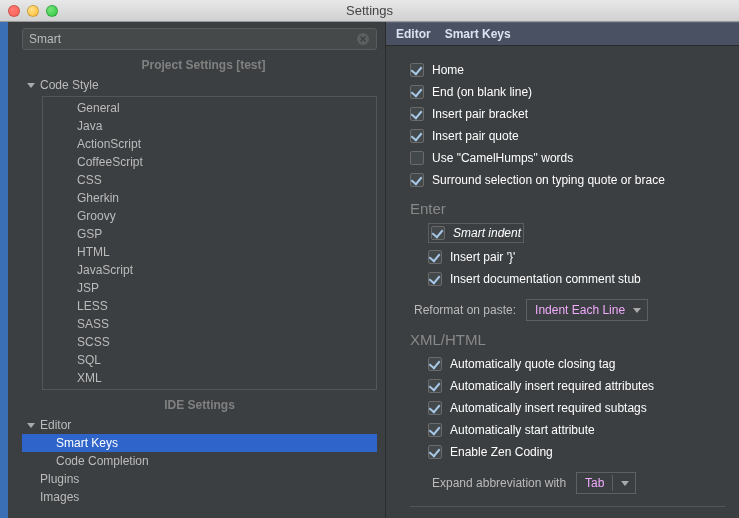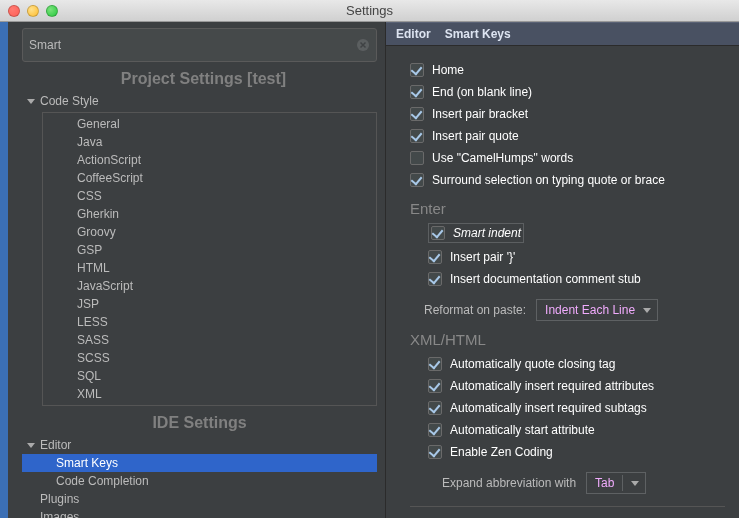--- a/index.html
+++ b/index.html
@@ -11,25 +11,25 @@
   .tl.red { background: radial-gradient(circle at 35% 35%, #ff7b72, #ff5f56); }
   .tl.yellow { background: radial-gradient(circle at 35% 35%, #ffe08a, #ffbd2e); }
   .tl.green { background: radial-gradient(circle at 35% 35%, #7ae27a, #27c93f); }
   .title-text { position: absolute; left: 50%; transform: translateX(-50%); color: #444; font-size: 13px; }
   
   .body { display: flex; height: calc(100% - 22px); }
   
   .left-panel { width: 378px; background: #3c3f41; border-right: 1px solid #2b2b2b; display: flex; flex-direction: column; padding: 6px 0 0 14px; }
   .blue-edge { width: 8px; background: #3b6fb5; }
   
-  .search-row { display: flex; align-items: center; height: 34px; background: #45494a; border: 1px solid #5a5a5a; border-radius: 3px; padding: 0 6px; color: #bbb; margin-right: 8px; margin-bottom: 4px; }
+  .search-row { display: flex; align-items: center; height: 22px; background: #45494a; border: 1px solid #5a5a5a; border-radius: 3px; padding: 0 6px; color: #bbb; margin-right: 8px; margin-bottom: 4px; }
   .search-row input { flex: 1; background: transparent; border: none; color: #bbb; font-size: 12px; outline: none; }
   .clear-icon { width: 14px; height: 14px; opacity: 0.6; }
   
-  .section-header { color: #808080; font-weight: bold; text-align: center; font-size: 16px; padding: 4px 0; }
+  .section-header { color: #808080; font-weight: bold; text-align: center; font-size: 12px; padding: 4px 0; }
   
   .tree { overflow-y: auto; flex: 1; margin-right: 8px; }
   .tree-item { display: flex; align-items: center; height: 18px; padding-left: 4px; cursor: default; }
   .tree-item.lvl1 { padding-left: 4px; }
   .tree-item.lvl2 { padding-left: 34px; }
   .tree-item.selected { background: #2f65ca; color: #fff; }
   .disclosure { width: 10px; height: 10px; margin-right: 4px; display: inline-flex; align-items: center; justify-content: center; }
   .disclosure svg { fill: #aaa; }
   .box-region { border: 1px solid #555; margin: 2px 0 4px 20px; padding: 2px 0; }
   
@@ -39,21 +39,21 @@
   
   .form { padding: 14px 14px 0 24px; overflow-y: auto; flex: 1; }
   .row { display: flex; align-items: center; height: 20px; margin-bottom: 2px; color: #ffffff; }
   .checkbox { width: 14px; height: 14px; border: 1px solid #6a6a6a; border-radius: 2px; background: #43494a; margin-right: 8px; display: flex; align-items: center; justify-content: center; }
   .checkbox.checked::after { content: ""; width: 8px; height: 5px; border-left: 2px solid #a8c8e8; border-bottom: 2px solid #a8c8e8; transform: rotate(-50deg) translate(0.5px,-1px); }
   
   .group-label { color: #888; font-size: 15px; margin: 10px 0 6px 0; }
   .indent { margin-left: 18px; }
   .boxed { border: 1px solid #5c5f61; padding: 4px 2px; display: inline-flex; align-items: center; font-style: italic; }
   
-  .inline-row { display: flex; align-items: center; gap: 10px; margin: 10px 14px; }
+  .inline-row { display: flex; align-items: center; gap: 10px; margin: 10px 4px; }
   .combo { display: flex; align-items: center; border: 1px solid #5e6163; background: #3c3f41; height: 22px; padding: 0 6px 0 8px; color: #f0abfc; gap: 8px; }
   .combo .divider { width: 1px; height: 16px; background: #5e6163; }
   .combo .caret { width: 0; height: 0; border-left: 4px solid transparent; border-right: 4px solid transparent; border-top: 5px solid #aaa; }
   
   .sect-divider { border-top: 1px solid #555; margin-top: 12px; }
 </style>
 </head>
 <body>
 
 <div class="titlebar">

